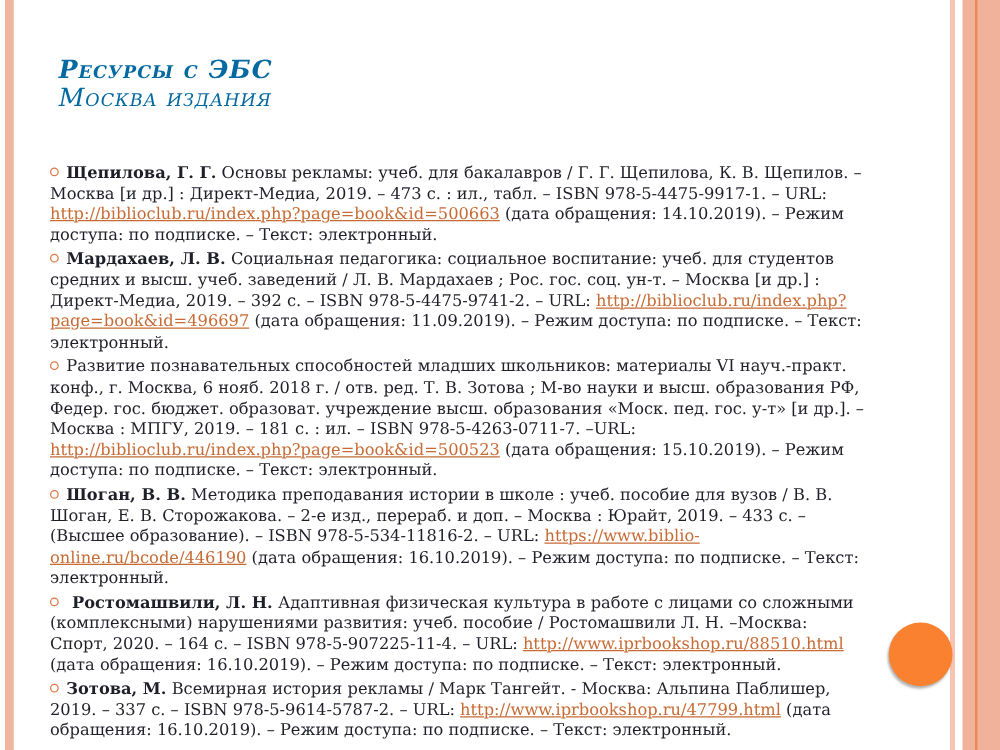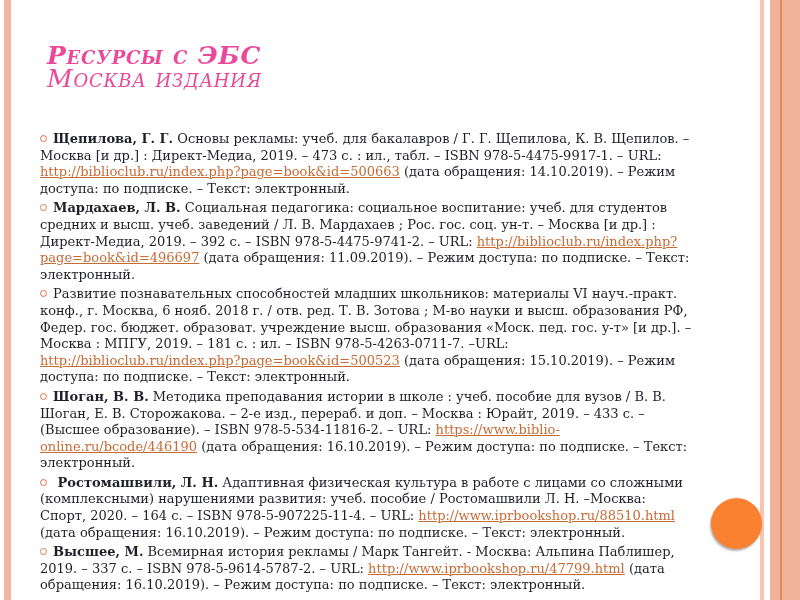--- a/index.html
+++ b/index.html
@@ -19,24 +19,24 @@
   
   .circle {
     position: absolute; left: 711px; top: 498px;
     width: 51px; height: 51px; border-radius: 50%;
     background: #F9812F;
     box-shadow: -1px 2px 2px rgba(115,115,115,0.55);
   }
   
   .title {
     position: absolute; left: 47px; top: 44px;
-    color: #ec4899;
+    color: #0369a1;
     font-variant: small-caps;
     letter-spacing: 0.8px;
-    font-size: 25px;
+    font-size: 20px;
     line-height: 23px;
     white-space: nowrap;
   }
   .title .t1 { font-weight: bold; font-style: italic; }
   .title .t2 { font-weight: normal; font-style: italic; }
   
   ul.refs {
     position: absolute; left: 40px; top: 131px;
     width: 656px;
     margin: 0; padding: 0;
@@ -74,16 +74,16 @@
     <div class="t1">Ресурсы с ЭБС</div>
     <div class="t2">Москва издания</div>
   </div>
 
   <ul class="refs">
       <li><span class="bullet"></span><span class="author">Щепилова, Г. Г.</span><span> Основы рекламы: учеб. для бакалавров / Г. Г. Щепилова, К. В. Щепилов. – Москва [и др.] : Директ-Медиа, 2019. – 473 с. : ил., табл. –  ISBN 978-5-4475-9917-1. – URL: </span><a class="ref-link" href="#">http://biblioclub.ru/index.php?page=book&amp;id=500663</a><span> (дата обращения: 14.10.2019). –  Режим доступа: по подписке.  – Текст: электронный.</span></li>
       <li><span class="bullet"></span><span class="author">Мардахаев, Л. В.</span><span> Социальная педагогика: социальное воспитание: учеб. для студентов средних и высш. учеб. заведений / Л. В. Мардахаев ; Рос. гос. соц. ун-т. – Москва [и др.] : Директ-Медиа, 2019. – 392 с. – ISBN 978-5-4475-9741-2. – URL: </span><a class="ref-link" href="#">http://biblioclub.ru/index.php?page=book&amp;id=496697</a><span> (дата обращения: 11.09.2019). – Режим доступа: по подписке. – Текст: электронный.</span></li>
       <li><span class="bullet"></span><span>Развитие познавательных способностей младших школьников: материалы VI науч.-практ. конф., г. Москва, 6 нояб. 2018 г. / отв. ред. Т. В. Зотова ; М-во науки и высш. образования РФ, Федер. гос. бюджет. образоват. учреждение высш. образования «Моск. пед. гос. у-т» [и др.]. – Москва : МПГУ, 2019. – 181 с. : ил. – ISBN 978-5-4263-0711-7. –URL: </span><a class="ref-link" href="#">http://biblioclub.ru/index.php?page=book&amp;id=500523</a><span> (дата обращения: 15.10.2019). – Режим доступа: по подписке. – Текст: электронный.</span></li>
       <li><span class="bullet"></span><span class="author">Шоган, В. В.</span><span> Методика преподавания истории в школе : учеб. пособие для вузов / В. В. Шоган, Е. В. Сторожакова. – 2-е изд., перераб. и доп. – Москва : Юрайт, 2019. – 433 с. – (Высшее образование). – ISBN 978-5-534-11816-2. – URL: </span><a class="ref-link" href="#">https://www.biblio-online.ru/bcode/446190</a><span> (дата обращения: 16.10.2019). – Режим доступа: по подписке. – Текст: электронный.</span></li>
       <li><span class="bullet"></span><span class="author"> Ростомашвили, Л. Н.</span><span> Адаптивная физическая культура в работе с лицами со сложными (комплексными) нарушениями развития: учеб. пособие / Ростомашвили Л. Н. –Москва: Спорт, 2020. – 164 с. – ISBN 978-5-907225-11-4. – URL: </span><a class="ref-link" href="#">http://www.iprbookshop.ru/88510.html</a><span> (дата обращения: 16.10.2019). – Режим доступа: по подписке. – Текст: электронный.</span></li>
-      <li><span class="bullet"></span><span class="author">Высшее, М.</span><span> Всемирная история рекламы / Марк Тангейт. - Москва: Альпина Паблишер, 2019. – 337 с. – ISBN 978-5-9614-5787-2. – URL: </span><a class="ref-link" href="#">http://www.iprbookshop.ru/47799.html</a><span> (дата обращения: 16.10.2019). – Режим доступа: по подписке. – Текст: электронный.</span></li>
+      <li><span class="bullet"></span><span class="author">Зотова, М.</span><span> Всемирная история рекламы / Марк Тангейт. - Москва: Альпина Паблишер, 2019. – 337 с. – ISBN 978-5-9614-5787-2. – URL: </span><a class="ref-link" href="#">http://www.iprbookshop.ru/47799.html</a><span> (дата обращения: 16.10.2019). – Режим доступа: по подписке. – Текст: электронный.</span></li>
     </ul>
 
 </div>
 
 </body></html>

